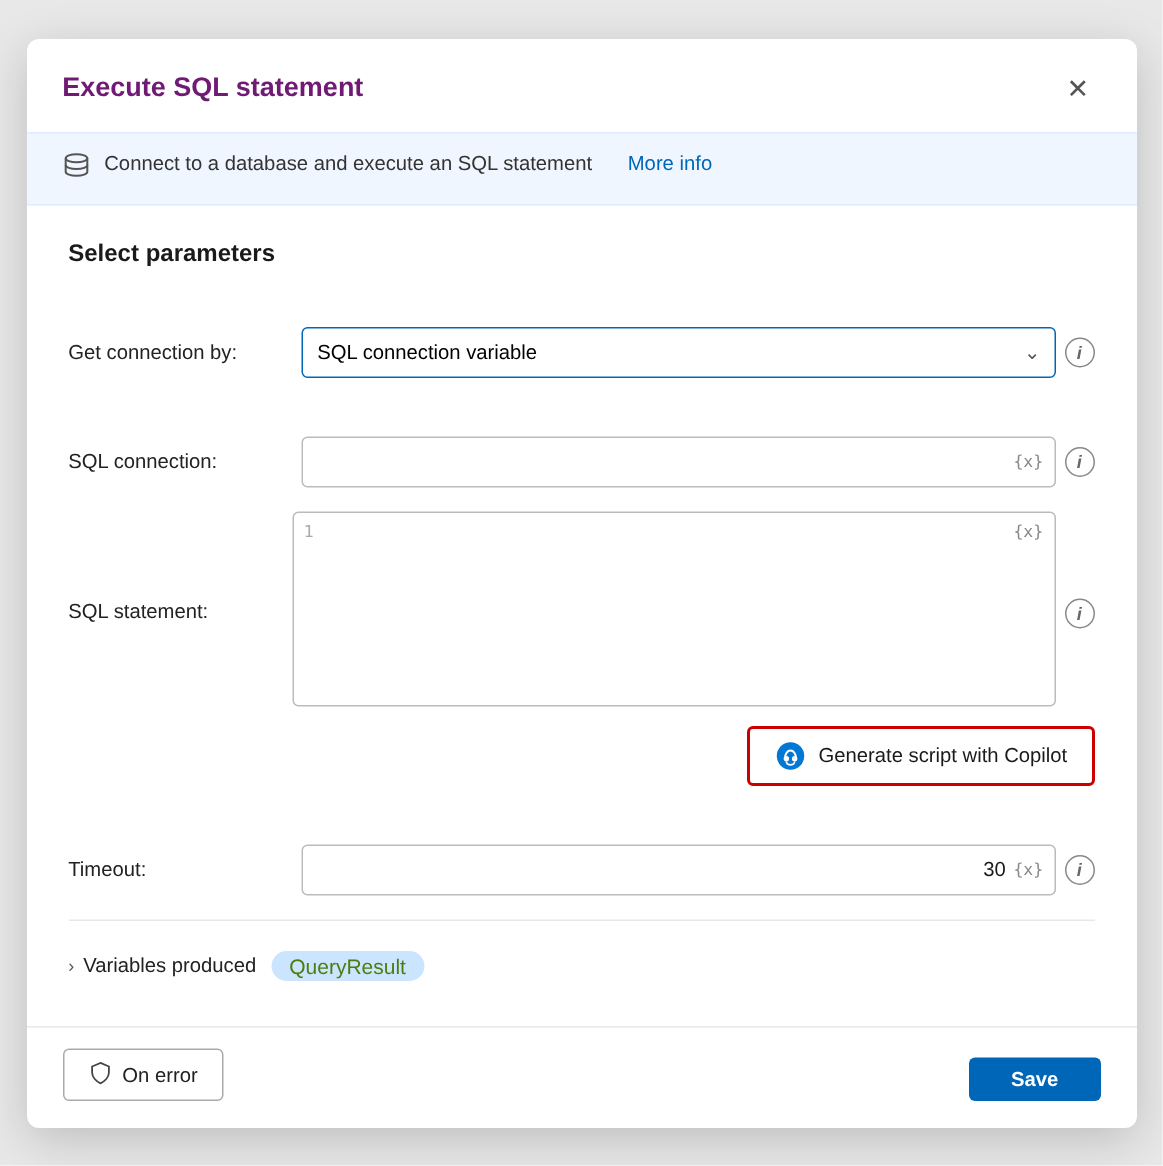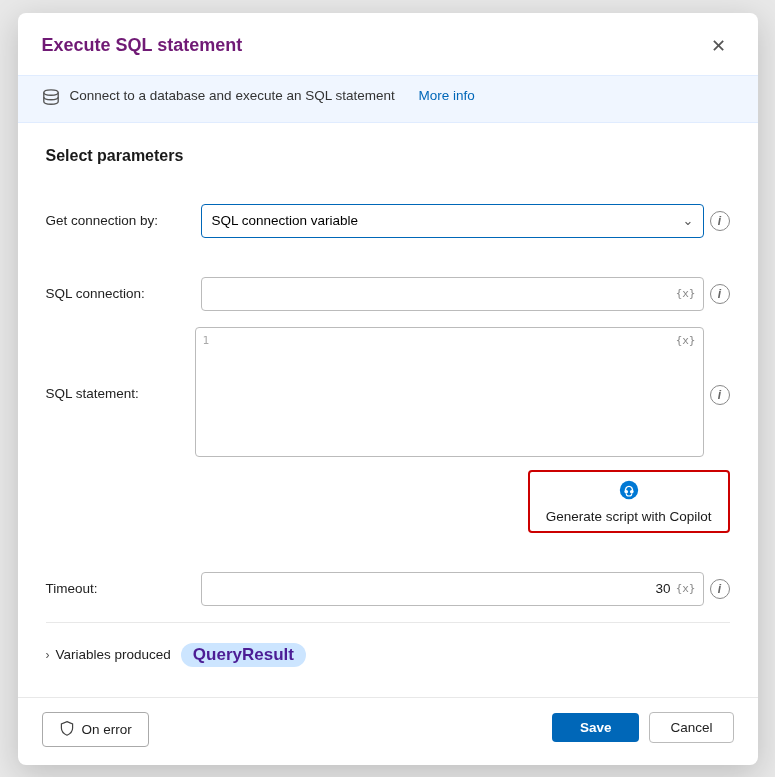--- a/index.html
+++ b/index.html
@@ -241,21 +241,20 @@
       align-items: center;
       gap: 8px;
       padding: 7px 16px;
       border: 2px solid #cc0000;
       border-radius: 4px;
       background: #fff;
       font-size: 13.5px;
       color: #1a1a1a;
       cursor: pointer;
       font-weight: 500;
-      flex-direction: column;
     }
 
     .copilot-icon {
       width: 22px;
       height: 22px;
     }
 
     .variables-row {
       display: flex;
       align-items: center;
@@ -277,30 +276,30 @@
       font-weight: 500;
     }
 
     .variables-expand .chevron-right {
       font-size: 12px;
       color: #555;
     }
 
     .query-badge {
       background: #cce5ff;
-      color: #4c1d95;
+      color: #4d7c0f;
       border-radius: 12px;
       padding: 2px 12px;
-      font-size: 17px;
-      font-weight: 700;
+      font-size: 14px;
+      font-weight: 400;
     }
 
     .dialog-footer {
       display: flex;
-      align-items: flex-start;
+      align-items: flex-end;
       justify-content: space-between;
       padding: 14px 24px 18px 24px;
       border-top: 1px solid #e8e8e8;
       margin-top: 6px;
     }
 
     .on-error-btn {
       display: flex;
       align-items: center;
       gap: 7px;
@@ -457,16 +456,15 @@
     <button class="on-error-btn">
       <span>
         <svg width="16" height="16" viewBox="0 0 20 20" fill="none">
           <path d="M10 2 L17 5 L17 10 C17 14 13.5 17.5 10 19 C6.5 17.5 3 14 3 10 L3 5 Z" stroke="#444" stroke-width="1.5" fill="none"></path>
         </svg>
       </span>
       <span>On error</span>
     </button>
     <div class="footer-right">
       <button class="save-btn">Save</button>
-      <button class="cancel-btn">Cancel</button>
     </div>
   </div>
 </div>
 
 </body></html>

